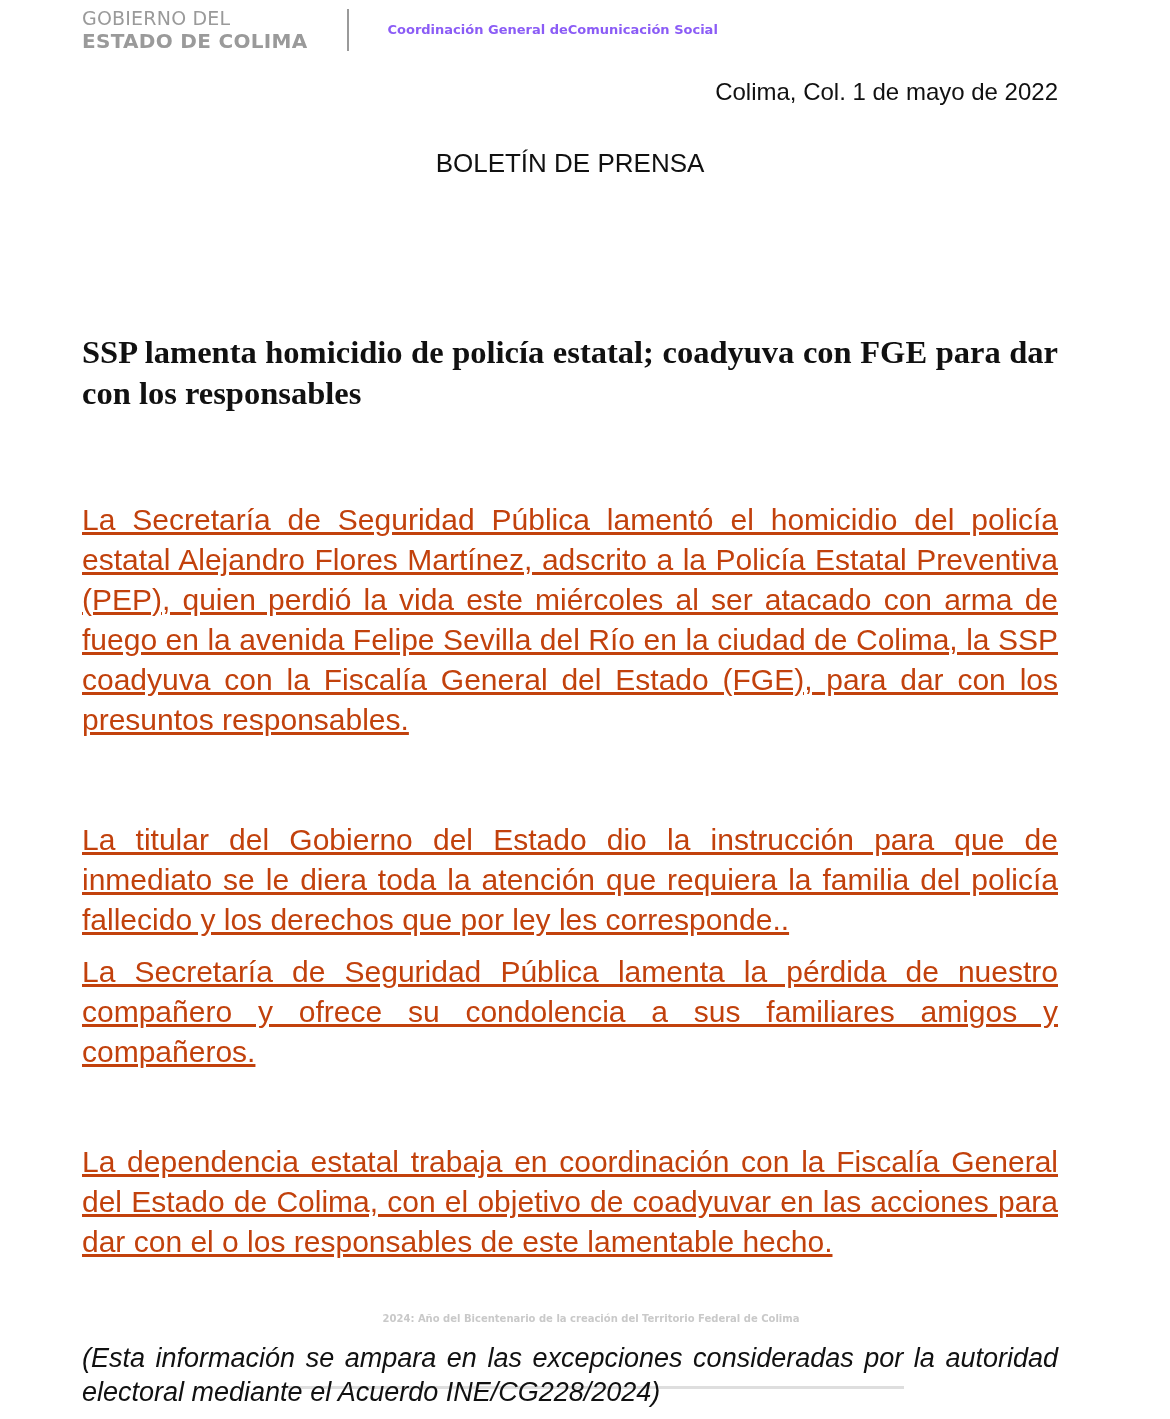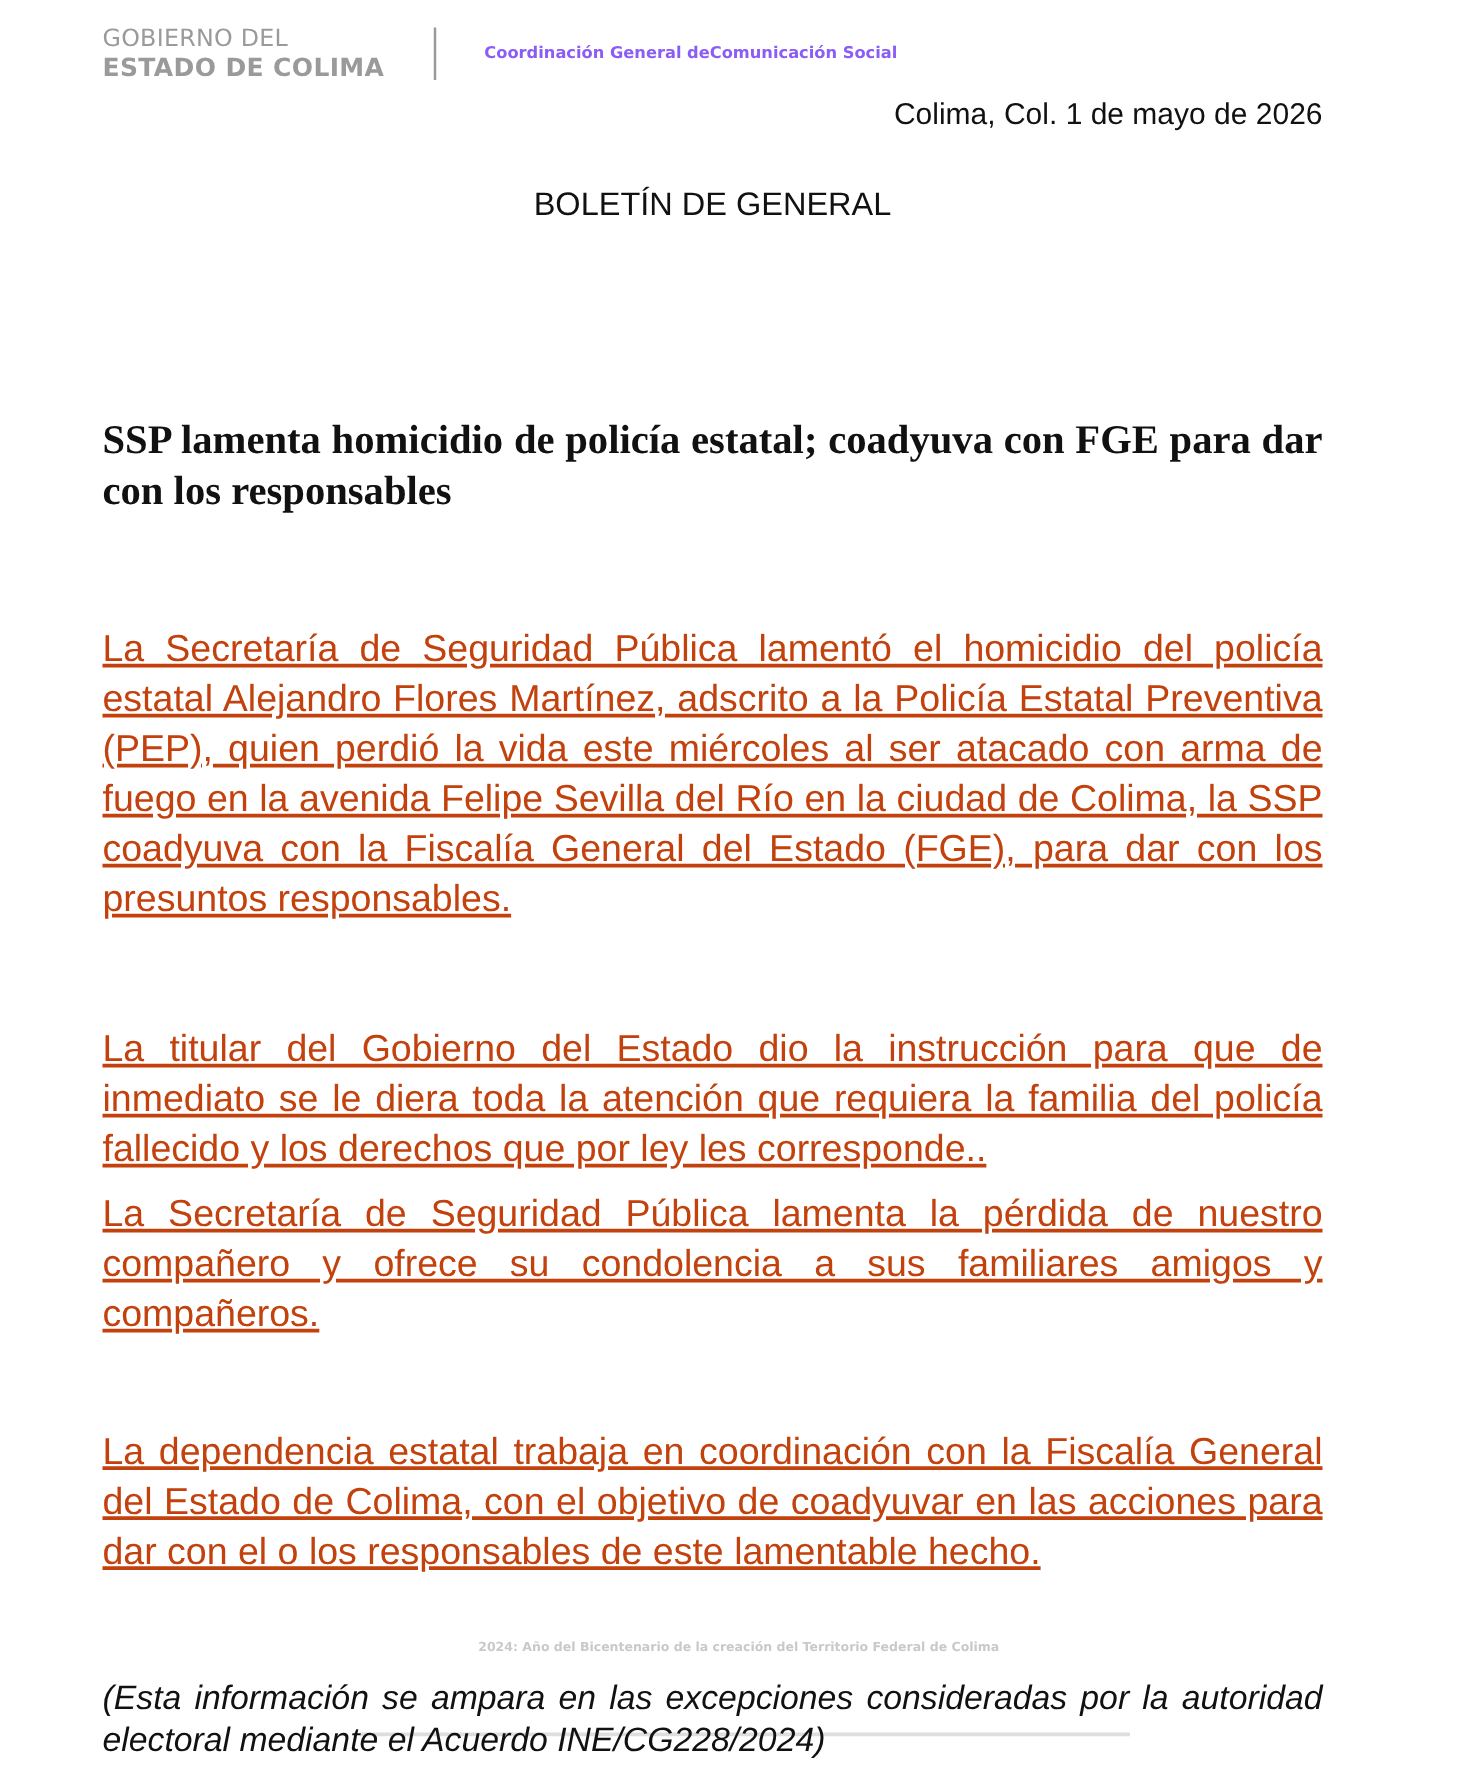--- a/index.html
+++ b/index.html
@@ -11,21 +11,21 @@
       width: 1170px;
       height: 1419px;
       position: relative;
       overflow: hidden;
       color: #111111;
       font-family: "Liberation Sans", sans-serif;
     }
     .logo {
       position: absolute;
       left: 82px;
-      top: 22px;
+      top: 9px;
       display: flex;
       align-items: center;
       gap: 20px;
     }
     .logo-left {
       display: flex;
       flex-direction: column;
       line-height: 1;
     }
     .logo-line1 {
@@ -147,24 +147,24 @@
     <span class="logo-line1">GOBIERNO DEL</span>
     <span class="logo-line2">ESTADO DE COLIMA</span>
   </div>
   <div class="logo-divider"></div>
   <div class="logo-right">
     <span>Coordinación General de</span>
     <span>Comunicación Social</span>
   </div>
 </div>
 
-<div class="date">Colima, Col. 1 de mayo de 2026</div>
+<div class="date">Colima, Col. 1 de mayo de 2022</div>
 
 <div class="bulletin-head">
-  <div>BOLETÍN DE GENERAL</div>
+  <div>BOLETÍN DE PRENSA</div>
 </div>
 
 <div class="headline">SSP lamenta homicidio de policía estatal; coadyuva con FGE para dar con los responsables</div>
 
 <div class="para p1">La Secretaría de Seguridad Pública lamentó el homicidio del policía estatal Alejandro Flores Martínez, adscrito a la Policía Estatal Preventiva (PEP), quien perdió la vida este miércoles al ser atacado con arma de fuego en la avenida Felipe Sevilla del Río en la ciudad de Colima, la SSP coadyuva con la Fiscalía General del Estado (FGE), para dar con los presuntos responsables.</div>
 <div class="para p2">La titular del Gobierno del Estado dio la instrucción para que de inmediato se le diera toda la atención que requiera la familia del policía fallecido y los derechos que por ley les corresponde..</div>
 <div class="para p3">La Secretaría de Seguridad Pública lamenta la pérdida de nuestro compañero y ofrece su condolencia a sus familiares amigos y compañeros.</div>
 <div class="para p4">La dependencia estatal trabaja en coordinación con la Fiscalía General del Estado de Colima, con el objetivo de coadyuvar en las acciones para dar con el o los responsables de este lamentable hecho.</div>
 
 <div class="watermark">2024: Año del Bicentenario de la creación del Territorio Federal de Colima</div>

